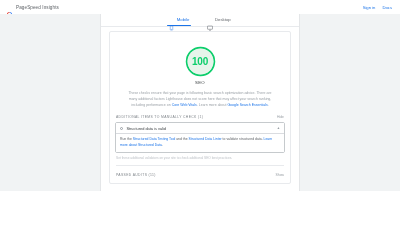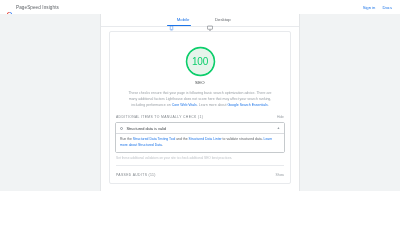--- a/index.html
+++ b/index.html
@@ -119,21 +119,21 @@
   .gauge-halo {
     position: absolute; inset: 0;
     border-radius: 50%;
     background: #e6f4ea;
     transform: scale(0.84);
   }
   .gauge-score {
     position: absolute; inset: 0;
     display: flex; align-items: center; justify-content: center;
     font-size: 10px;
-    font-weight: normal;
+    font-weight: bold;
     color: #0cce6b;
     letter-spacing: -0.2px;
   }
   .gauge-label {
     margin-top: 3px;
     font-size: 4.3px;
     color: #3c4043;
     letter-spacing: 0.3px;
   }
 

